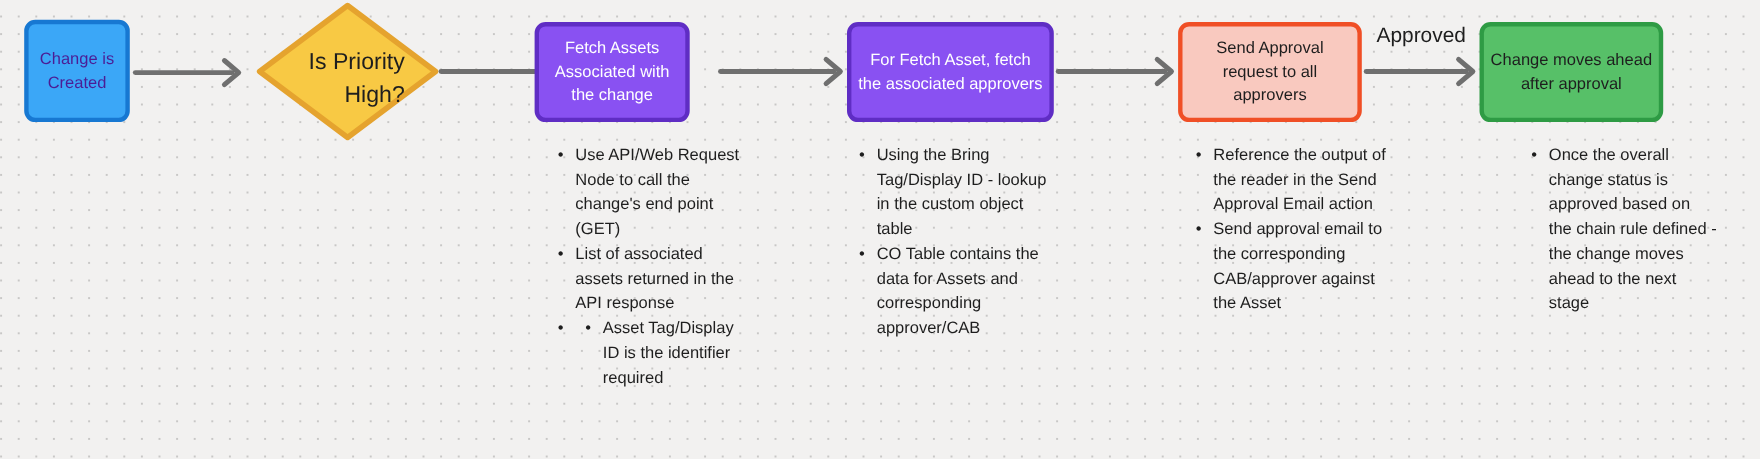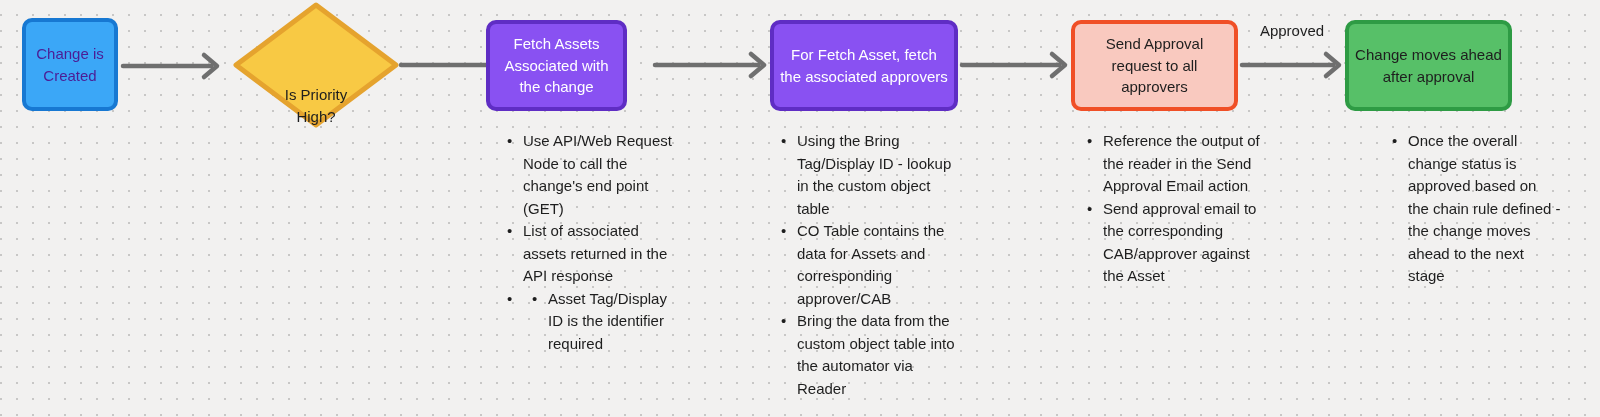--- a/index.html
+++ b/index.html
@@ -20,26 +20,26 @@
     display:flex;align-items:center;justify-content:center;text-align:center;
     font-size:15px;line-height:1.45;font-weight:500;padding:4px 6px;
   }
   .node-blue   {left:22px;  top:18px;width:96px; height:93px;background:#3BA7F7;border-color:#1778D2;color:#4c1d95;}
   .node-purple1{left:486px; top:20px;width:141px;height:91px;background:#8951F2;border-color:#5F2DC4;color:#FFFFFF;}
   .node-purple2{left:770px; top:20px;width:188px;height:91px;background:#8951F2;border-color:#5F2DC4;color:#FFFFFF;}
   .node-salmon {left:1071px;top:20px;width:167px;height:91px;background:#F9C9BF;border-color:#F04F26;color:#1E1E1E;}
   .node-green  {left:1345px;top:20px;width:167px;height:91px;background:#57C068;border-color:#2E9B44;color:#1E1E1E;}
 
   .diamond-label{
-    position:absolute;left:264px;top:42px;width:104px;text-align:center;
-    font-size:15px;line-height:1.45;font-weight:500;color:#1E1E1E;margin-top:42px;
+    position:absolute;left:264px;top:42px;width:104px;text-align:right;
+    font-size:21px;line-height:1.45;font-weight:500;color:#1E1E1E;
   }
   .edge-label{
     position:absolute;left:1248px;top:22px;width:88px;text-align:center;
-    font-size:15px;font-weight:500;color:#1E1E1E;
+    font-size:19px;font-weight:500;color:#1E1E1E;
   }
 
   .notes{position:absolute;margin:0;padding:0;list-style:none;font-size:15px;line-height:22.5px;color:#1E1E1E;font-weight:400;}
   .notes li{position:relative;padding-left:21px;}
   .notes li::before{content:"\2022";position:absolute;left:5px;top:0;}
   .notes .sub{list-style:none;margin:0 0 0 4px;padding:0;}
   .notes-1{left:502px; top:130px;width:176px;}
   .notes-2{left:776px; top:130px;width:182px;}
   .notes-3{left:1082px;top:130px;width:184px;}
   .notes-4{left:1387px;top:130px;width:174px;}
@@ -104,21 +104,20 @@
     <li>
       <ul class="sub">
         <li><span>Asset Tag/Display ID is the identifier required</span></li>
       </ul>
     </li>
   </ul>
 
   <ul class="notes notes-2">
     <li><span>Using the Bring Tag/Display ID - lookup in the custom object table</span></li>
     <li><span>CO Table contains the data for Assets and corresponding approver/CAB</span></li>
-    <li><span>Bring the data from the custom object table into the automator via Reader</span></li>
   </ul>
 
   <ul class="notes notes-3">
     <li><span>Reference the output of the reader in the Send Approval Email action</span></li>
     <li><span>Send approval email to the corresponding CAB/approver against the Asset</span></li>
   </ul>
 
   <ul class="notes notes-4">
     <li><span>Once the overall change status is approved based on the chain rule defined - the change moves ahead to the next stage</span></li>
   </ul>

